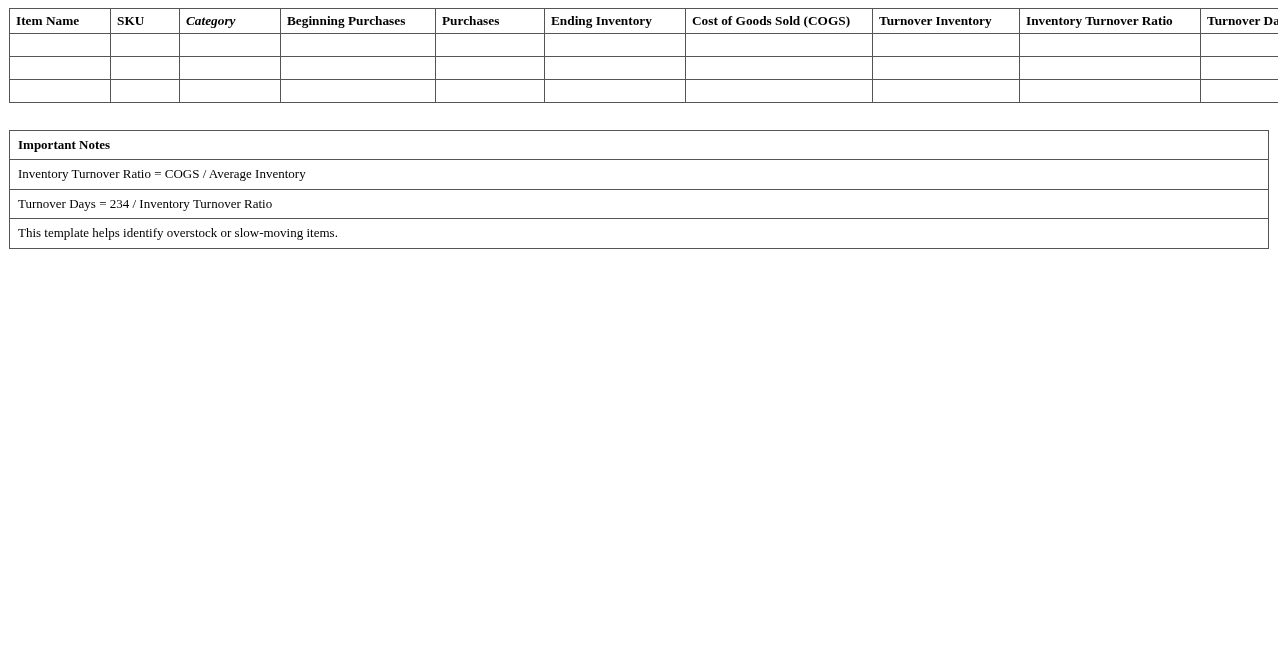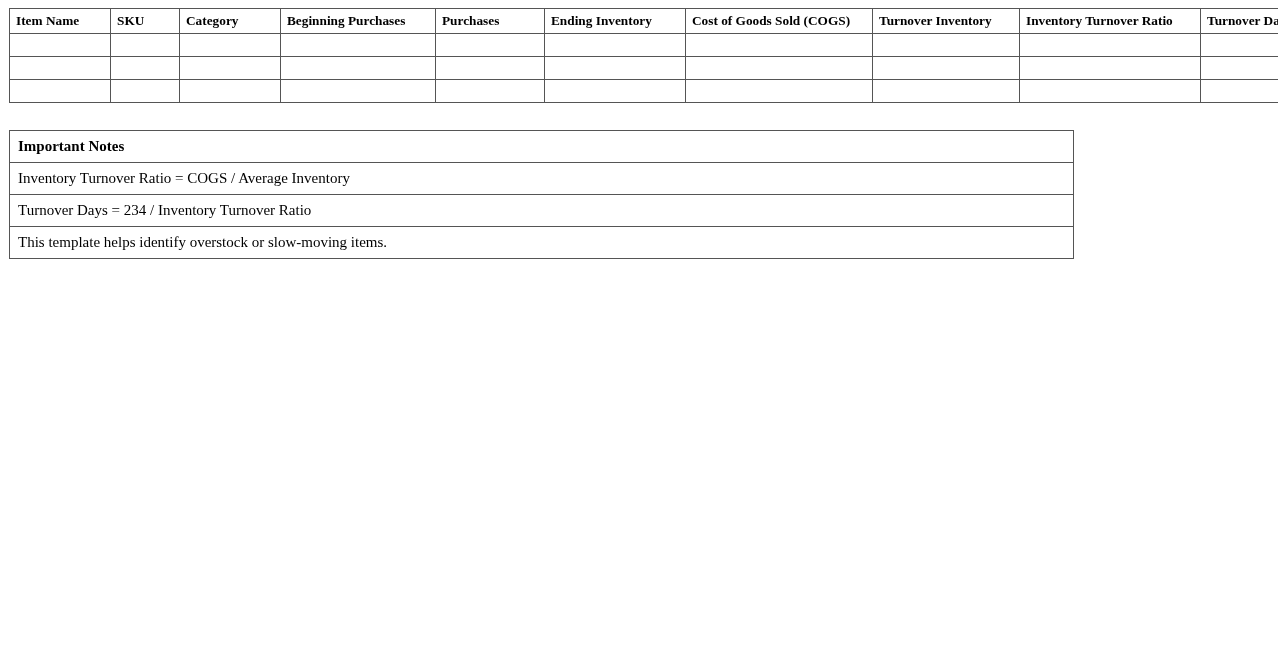--- a/index.html
+++ b/index.html
@@ -43,36 +43,36 @@
   table.inv th {
     font-weight: bold;
   }
   table.inv td.empty {
     height: 14px;
   }
 
   
   .c-item   { width: 88px; margin-top: 32px; }
   .c-sku    { width: 56px; }
-  .c-cat    { width: 88px; }
+  .c-cat    { width: 88px; font-style: italic; }
   .c-begin  { width: 142px; }
   .c-purch  { width: 96px; }
   .c-end    { width: 128px; }
   .c-cogs   { width: 174px; }
   .c-avg    { width: 134px; }
   .c-turn   { width: 168px; }
   .c-days   { width: 118px; }
 
   
   table.notes {
     border-collapse: collapse;
     table-layout: fixed;
-    width: 1065px;
+    width: 1260px;
     margin: 27px 0 0 9px;
-    font-size: 15px;
+    font-size: 13px;
     background: #ffffff;
   }
   table.notes th,
   table.notes td {
     border: 1px solid #555555;
     padding: 6px 8px 7px 8px;
     text-align: left;
     vertical-align: top;
     line-height: 1.2;
     height: 26px;

